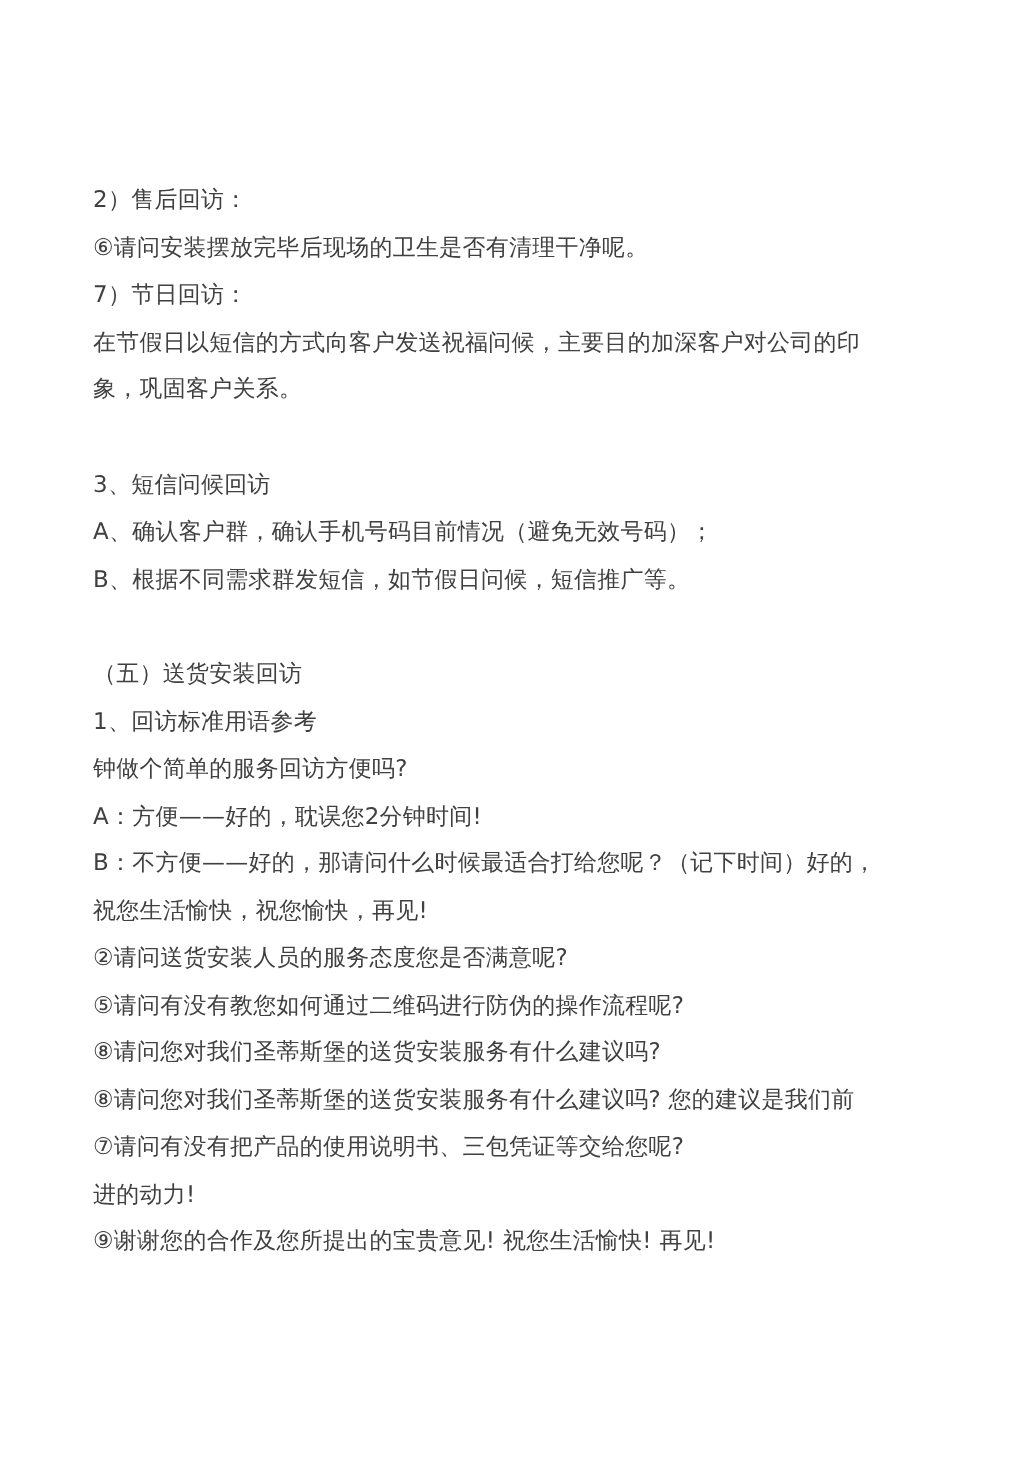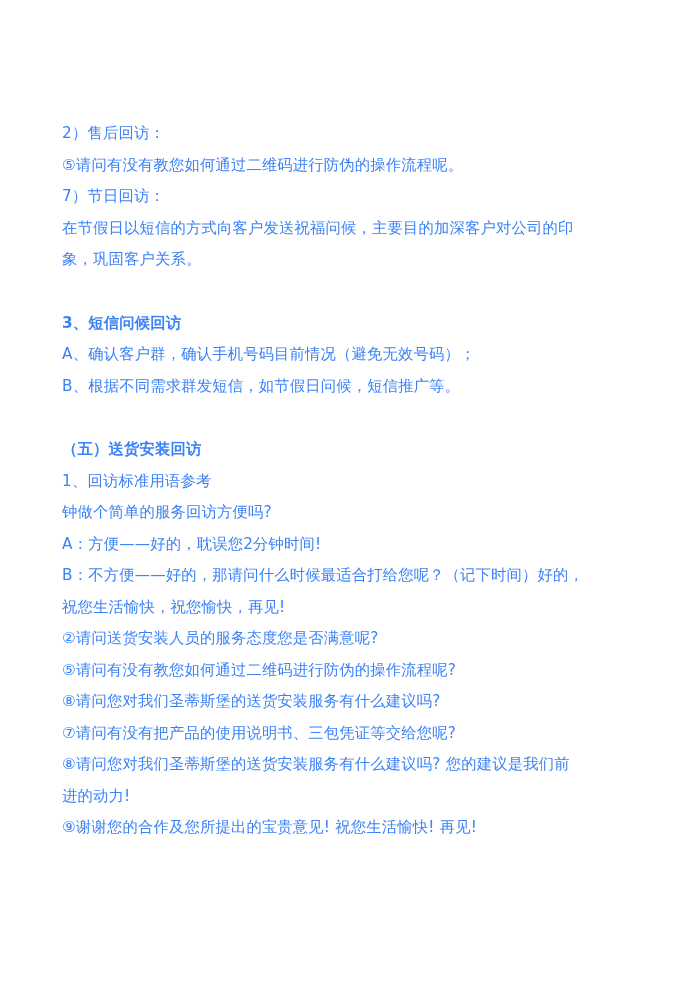--- a/index.html
+++ b/index.html
@@ -18,45 +18,45 @@
     position: relative;
     width: 680px;
     height: 983px;
     box-sizing: border-box;
     padding: 118px 62px 0 62px;
   }
   .doc-body {
     font-size: 15.3px;
     line-height: 31.5px;
     letter-spacing: 0.2px;
-    color: #3b82f6;
+    color: #404040;
   }
   .line {
     white-space: pre-wrap;
     word-break: break-all;
   }
   .block {
     margin: 0;
   }
   .gap-lg {
     height: 32px;
   }
   .bold {
-    font-weight: 700;
+    font-weight: 400;
   }
 </style>
 </head>
 <body>
 
 <div class="page">
   <div class="doc-body">
 
     <div class="block">
       <div class="line">2）售后回访：</div>
-      <div class="line">⑤请问有没有教您如何通过二维码进行防伪的操作流程呢。</div>
+      <div class="line">⑥请问安装摆放完毕后现场的卫生是否有清理干净呢。</div>
       <div class="line">7）节日回访：</div>
       <div class="line">在节假日以短信的方式向客户发送祝福问候，主要目的加深客户对公司的印</div>
       <div class="line">象，巩固客户关系。</div>
     </div>
 
     <div class="gap-lg"></div>
 
     <div class="block">
       <div class="line bold">3、短信问候回访</div>
       <div class="line">A、确认客户群，确认手机号码目前情况（避免无效号码）；</div>
@@ -68,20 +68,20 @@
     <div class="block">
       <div class="line bold">（五）送货安装回访</div>
       <div class="line">1、回访标准用语参考</div>
       <div class="line">钟做个简单的服务回访方便吗?</div>
       <div class="line">A：方便——好的，耽误您2分钟时间!</div>
       <div class="line">B：不方便——好的，那请问什么时候最适合打给您呢？（记下时间）好的，</div>
       <div class="line">祝您生活愉快，祝您愉快，再见!</div>
       <div class="line">②请问送货安装人员的服务态度您是否满意呢?</div>
       <div class="line">⑤请问有没有教您如何通过二维码进行防伪的操作流程呢?</div>
       <div class="line">⑧请问您对我们圣蒂斯堡的送货安装服务有什么建议吗?</div>
+      <div class="line">⑧请问您对我们圣蒂斯堡的送货安装服务有什么建议吗? 您的建议是我们前</div>
       <div class="line">⑦请问有没有把产品的使用说明书、三包凭证等交给您呢?</div>
-      <div class="line">⑧请问您对我们圣蒂斯堡的送货安装服务有什么建议吗? 您的建议是我们前</div>
       <div class="line">进的动力!</div>
       <div class="line">⑨谢谢您的合作及您所提出的宝贵意见! 祝您生活愉快! 再见!</div>
     </div>
 
   </div>
 </div>
 
 </body></html>

